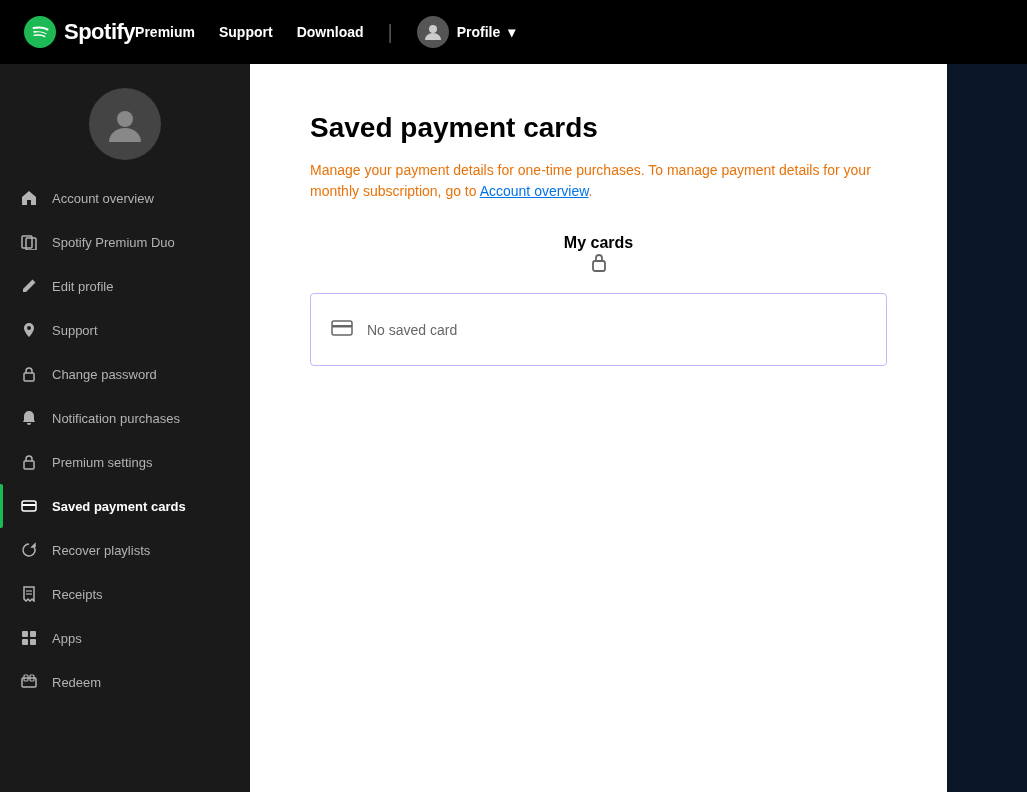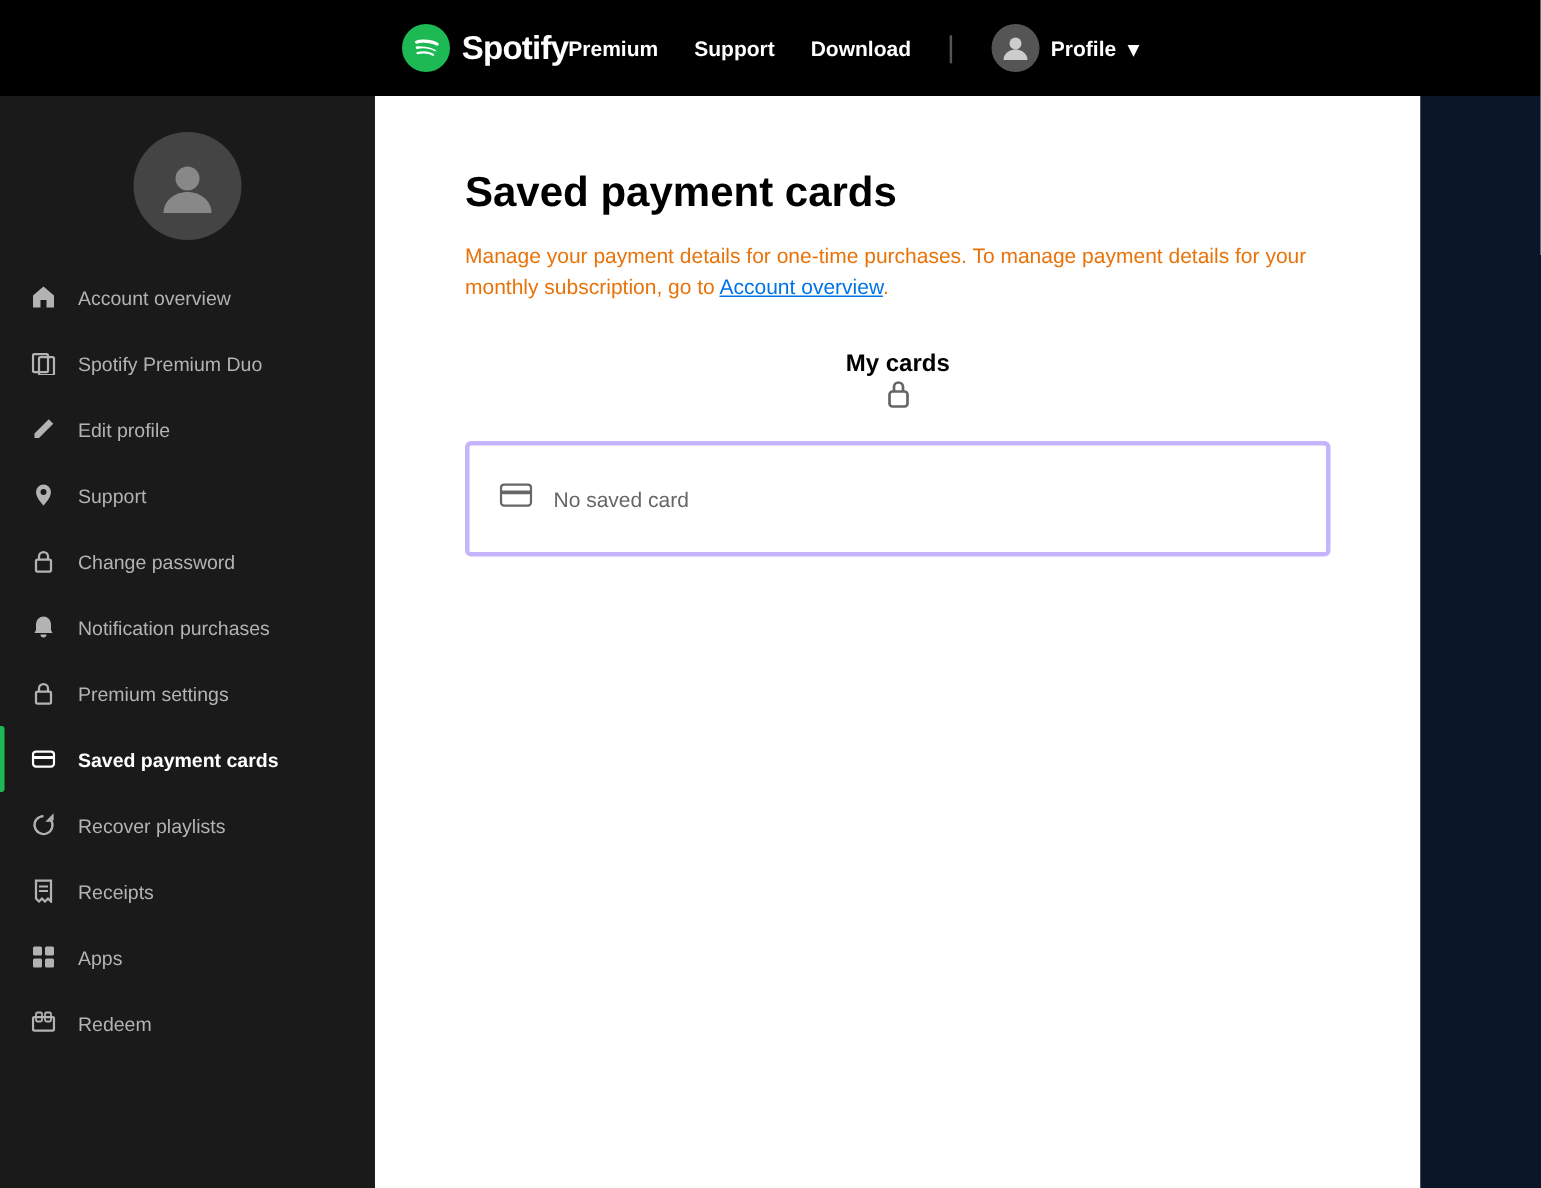--- a/index.html
+++ b/index.html
@@ -5,21 +5,21 @@
     * { margin: 0; padding: 0; box-sizing: border-box; }
     body { font-family: 'Helvetica Neue', Arial, sans-serif; background: #0a1628; width: 1027px; height: 792px; overflow: hidden; }
 
     
     .topnav {
       background: #000;
       height: 64px;
       display: flex;
       align-items: center;
       padding: 0 24px;
-      justify-content: center;
+      justify-content: flex-start;
     }
     .topnav-left { display: flex; align-items: center; gap: 8px; }
     .spotify-logo { width: 32px; height: 32px; }
     .spotify-wordmark { color: #fff; font-size: 22px; font-weight: 700; letter-spacing: -0.5px; }
     .topnav-right { display: flex; align-items: center; gap: 24px; }
     .topnav-link { color: #fff; font-size: 14px; font-weight: 600; text-decoration: none; cursor: pointer; }
     .topnav-divider { color: #555; font-size: 20px; }
     .profile-btn {
       display: flex; align-items: center; gap: 8px;
       color: #fff; font-size: 14px; font-weight: 700; cursor: pointer;
@@ -89,21 +89,21 @@
 
     .cards-section-header {
       display: flex; align-items: center; justify-content: space-between;
       margin-bottom: 16px;
       flex-direction: column;
     }
     .cards-section-title { font-size: 16px; font-weight: 700; color: #000; }
     .lock-icon { color: #666; font-size: 20px; cursor: pointer; }
 
     .no-card-box {
-      border: 3px solid #c4b5fd;
+      border: 1px solid #c4b5fd;
       border-radius: 4px;
       padding: 24px 20px;
       display: flex;
       align-items: center;
       gap: 14px;
       color: #666;
       font-size: 14px;
     }
     .card-icon { color: #666; font-size: 20px; }
   </style>

